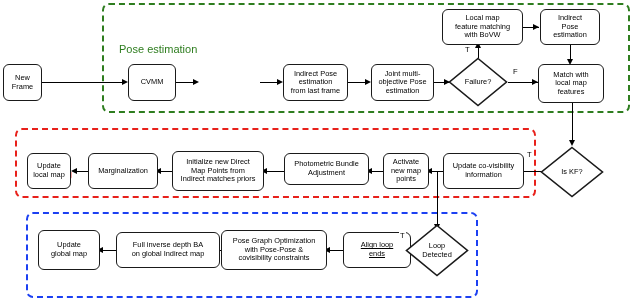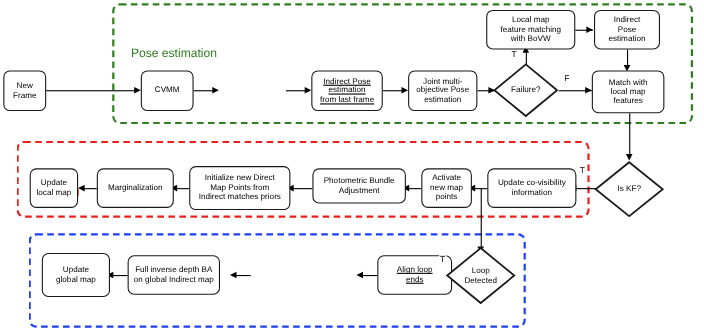--- a/index.html
+++ b/index.html
@@ -174,21 +174,21 @@
 
   <div class="edge h" style="left:100px;top:250px;width:16px;"></div>
   <div class="arrow left" style="left:97px;top:247.3px;"></div>
 
   <div class="node" style="left:3px;top:64px;width:39px;height:37px;">New
 Frame</div>
 
   <div class="node" style="left:128px;top:64px;width:48px;height:37px;">CVMM</div>
 
 
-  <div class="node" style="left:283px;top:64px;width:65px;height:37px;text-decoration:underline;">Indirect Pose
+  <div class="node" style="left:283px;top:64px;width:65px;height:37px;">Indirect Pose
 estimation
 from last frame</div>
 
   <div class="node" style="left:371px;top:64px;width:63px;height:37px;">Joint multi-
 objective Pose
 estimation</div>
 
   <div class="node" style="left:442px;top:9px;width:81px;height:36px;">Local map
 feature matching
 with BoVW</div>
@@ -216,22 +216,25 @@
 Indirect matches priors</div>
 
   <div class="node" style="left:88px;top:153px;width:70px;height:36px;">Marginalization</div>
 
   <div class="node" style="left:27px;top:153px;width:44px;height:36px;">Update
 local map</div>
 
   <div class="node" style="left:343px;top:232px;width:68px;height:36px;text-decoration:underline;">Align loop
 ends</div>
 
-
-  <div class="node" style="left:116px;top:232px;width:84px;height:36px;">Full inverse depth BA
+  <div class="node" style="left:221px;top:230px;width:106px;height:40px;">Pose Graph Optimization
+with Pose-Pose &amp;
+covisibility constraints</div>
+
+  <div class="node" style="left:116px;top:232px;width:104px;height:36px;">Full inverse depth BA
 on global Indirect map</div>
 
   <div class="node" style="left:38px;top:230px;width:62px;height:40px;">Update
 global map</div>
 
   <div class="diamond-wrap" style="left:448px;top:57px;width:60px;height:50px;">
     <svg class="dshape" viewBox="0 0 60 50" preserveAspectRatio="none">
       <polygon points="30,1.5 58.5,25 30,48.5 1.5,25" fill="#ffffff" stroke="#1a1a1a" stroke-width="1.6"></polygon>
     </svg>
     <div class="dlabel">Failure?</div>

